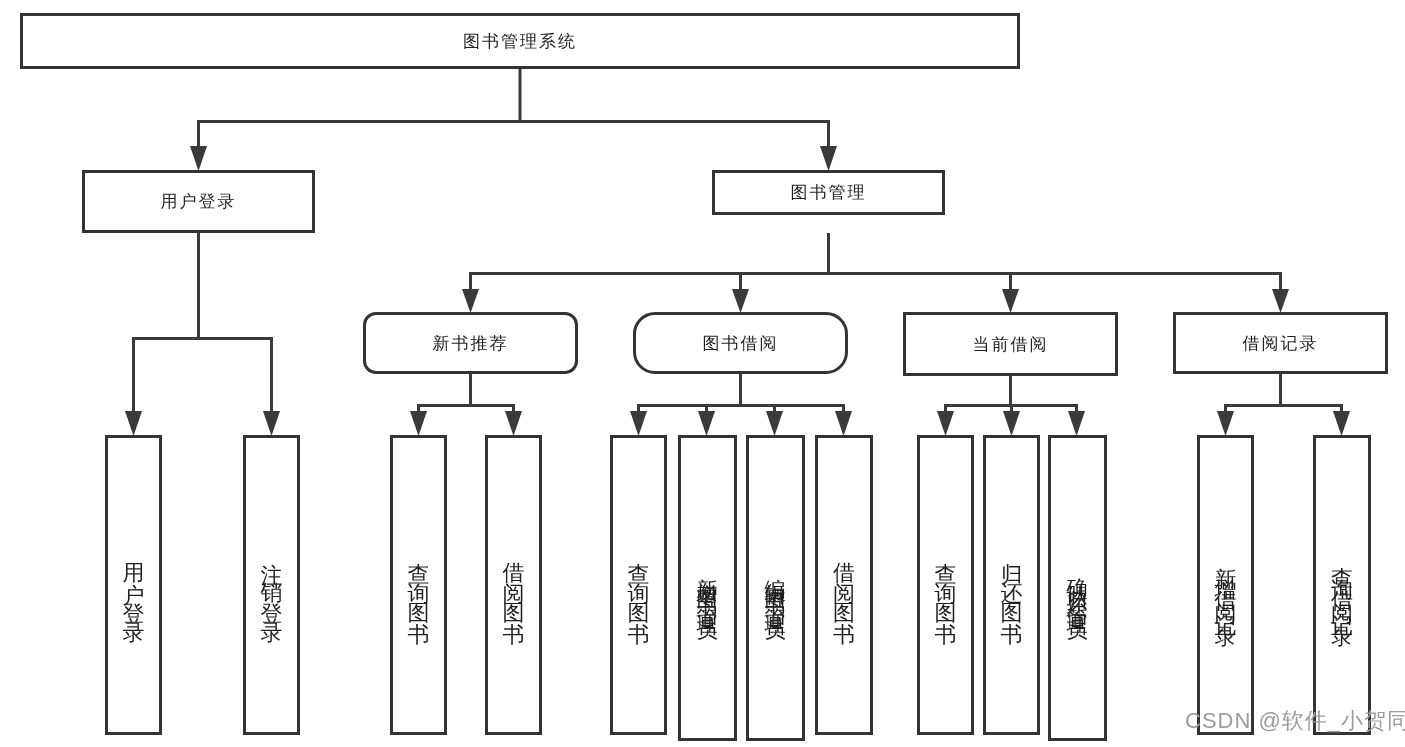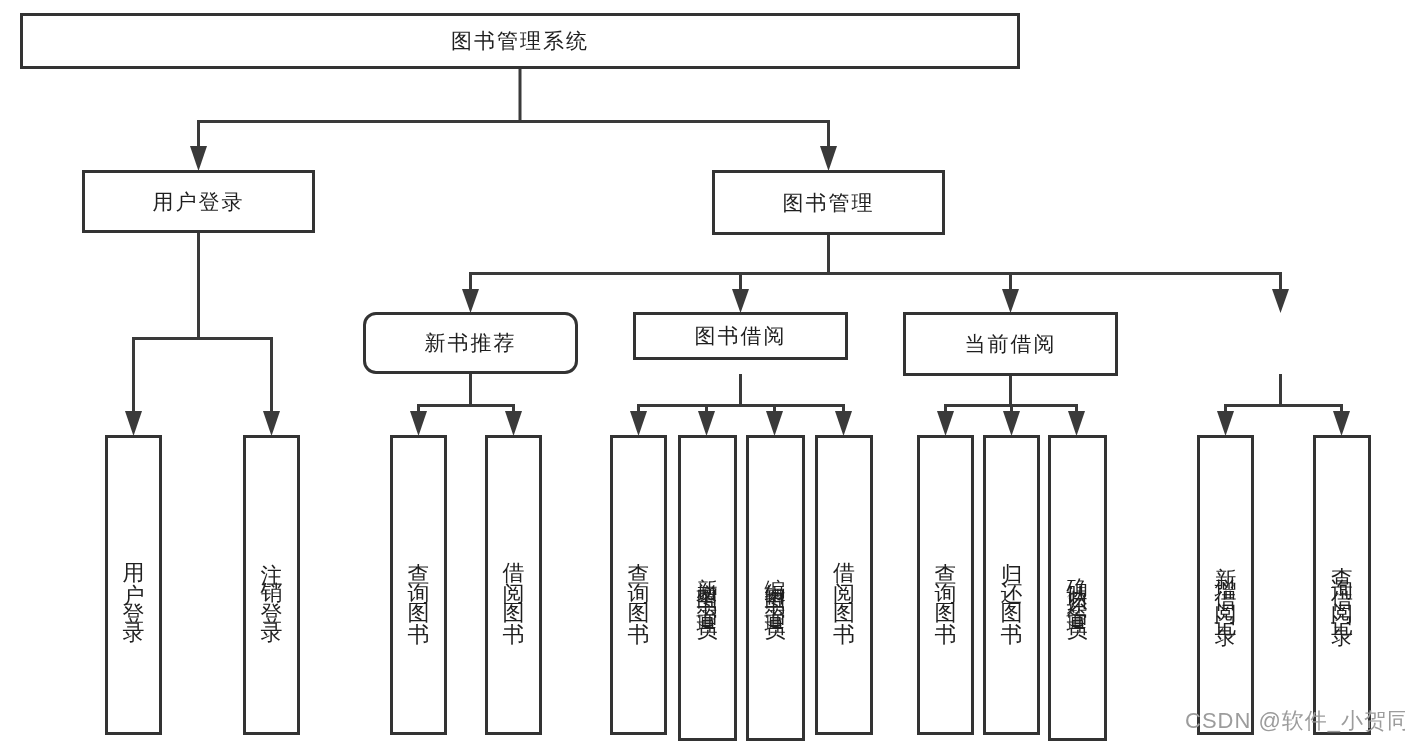--- a/index.html
+++ b/index.html
@@ -26,21 +26,21 @@
     border: 3px solid #333333;
     background: #ffffff;
     display: flex;
     align-items: center;
     justify-content: center;
     color: #1f1f1f;
     z-index: 1;
     text-align: center;
   }
   .h-node {
-    font-size: 21px;
+    font-size: 17px;
     letter-spacing: 2px;
     white-space: nowrap;
   }
   .v-node {
     writing-mode: vertical-rl;
     font-size: 22px;
     line-height: 1;
   }
   .v-short { letter-spacing: 20px; }
   .v-mid   { letter-spacing: 12px; }
@@ -100,25 +100,26 @@
       <polygon points="1011.5,436 1003,411 1020,411"></polygon>
       <polygon points="1076.5,436 1068,411 1085,411"></polygon>
       <polygon points="1225.5,436 1217,411 1234,411"></polygon>
       <polygon points="1341.5,436 1333,411 1350,411"></polygon>
     </g>
   </svg>
 
   <div class="node h-node" style="left:20px; top:13px; width:1000px; height:56px;">图书管理系统</div>
 
   <div class="node h-node" style="left:82px; top:170px; width:233px; height:63px;">用户登录</div>
-  <div class="node h-node" style="left:712px; top:170px; width:233px; height:65px;">图书管理</div>
+  <div class="node h-node" style="left:712px; top:170px; width:233px; height:45px;">图书管理</div>
 
   <div class="node h-node" style="left:363px; top:312px; width:215px; height:62px;border-radius:13px;">新书推荐</div>
-  <div class="node h-node" style="left:633px; top:312px; width:215px; height:48px;">图书借阅</div>
+  <div class="node h-node" style="left:633px; top:312px; width:215px; height:62px;border-radius:22px;">图书借阅</div>
   <div class="node h-node" style="left:903px; top:312px; width:215px; height:64px;">当前借阅</div>
+  <div class="node h-node" style="left:1173px; top:312px; width:215px; height:62px;">借阅记录</div>
 
   <div class="node v-node v-short" style="left:105px; top:435px; width:57px; height:300px;">用户登录</div>
   <div class="node v-node v-short" style="left:243px; top:435px; width:57px; height:300px;">注销登录</div>
 
   <div class="node v-node v-short" style="left:390px; top:435px; width:57px; height:300px;">查询图书</div>
   <div class="node v-node v-short" style="left:485px; top:435px; width:57px; height:300px;">借阅图书</div>
 
   <div class="node v-node v-short" style="left:610px; top:435px; width:57px; height:300px;">查询图书</div>
   <div class="node v-node v-long" style="left:678px; top:435px; width:59px; height:306px;">新增图书（管理员）</div>
   <div class="node v-node v-long" style="left:746px; top:435px; width:59px; height:306px;">编辑图书（管理员）</div>

